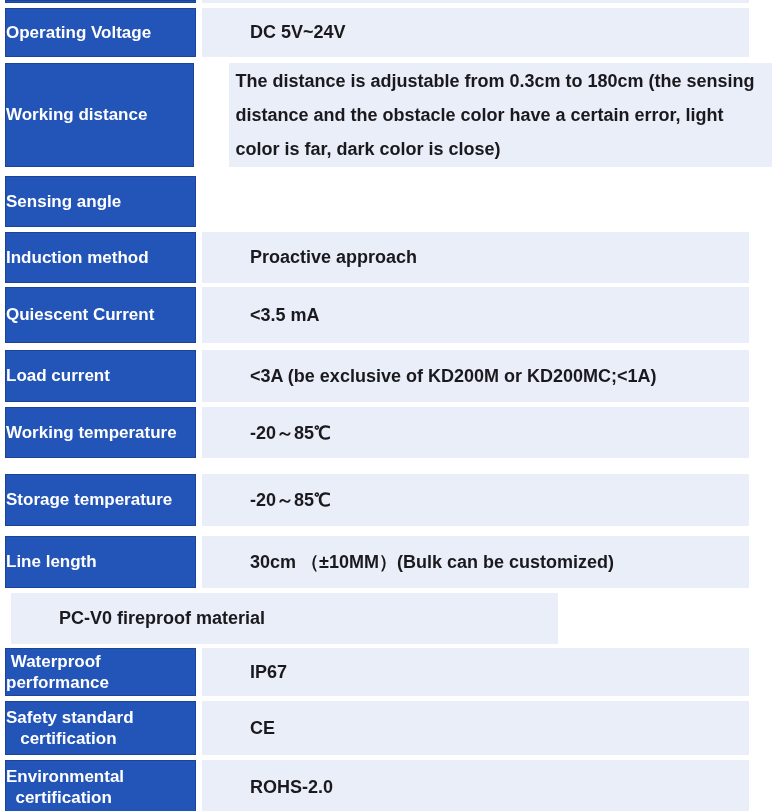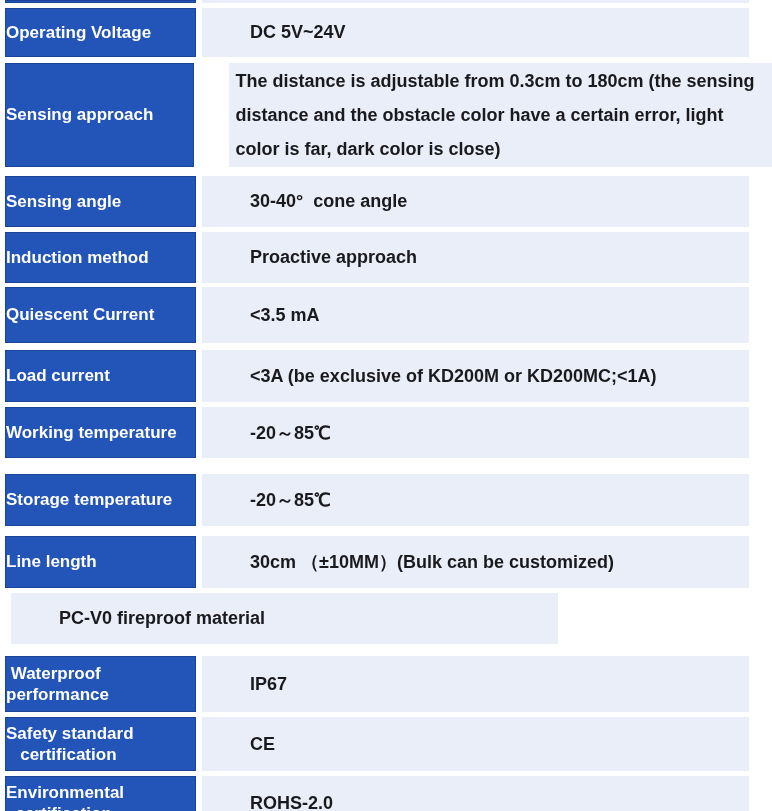--- a/index.html
+++ b/index.html
@@ -56,29 +56,28 @@
     <div class="cell label"></div>
     <div class="cell value"></div>
   </div>
 
   <div class="row" style="margin-top:5px;height:49px">
     <div class="cell label">Operating Voltage</div>
     <div class="cell value">DC 5V~24V</div>
   </div>
 
   <div class="row row--para" style="margin-top:6px;height:104px">
-    <div class="cell label">Sensing approach</div>
+    <div class="cell label">Working distance</div>
     <div class="cell value">The distance is adjustable from 0.3cm to 180cm (the sensing
 distance and the obstacle color have a certain error, light
 color is far, dark color is close)</div>
   </div>
 
   <div class="row" style="margin-top:9px;height:51px">
     <div class="cell label">Sensing angle</div>
-    <div class="cell value">30-40°  cone angle</div>
   </div>
 
   <div class="row" style="margin-top:5px;height:51px">
     <div class="cell label">Induction method</div>
     <div class="cell value">Proactive approach</div>
   </div>
 
   <div class="row" style="margin-top:4px;height:56px">
     <div class="cell label">Quiescent Current</div>
     <div class="cell value">&lt;3.5 mA</div>
@@ -101,21 +100,21 @@
 
   <div class="row" style="margin-top:10px;height:52px">
     <div class="cell label">Line length</div>
     <div class="cell value">30cm （±10MM）(Bulk can be customized)</div>
   </div>
 
   <div class="row" style="margin-top:5px;height:51px">
     <div class="cell value">PC-V0 fireproof material</div>
   </div>
 
-  <div class="row" style="margin-top:12px;height:56px">
+  <div class="row" style="margin-top:4px;height:48px">
     <div class="cell label"> Waterproof
 performance</div>
     <div class="cell value">IP67</div>
   </div>
 
   <div class="row" style="margin-top:5px;height:54px">
     <div class="cell label">Safety standard
    certification</div>
     <div class="cell value">CE</div>
   </div>

